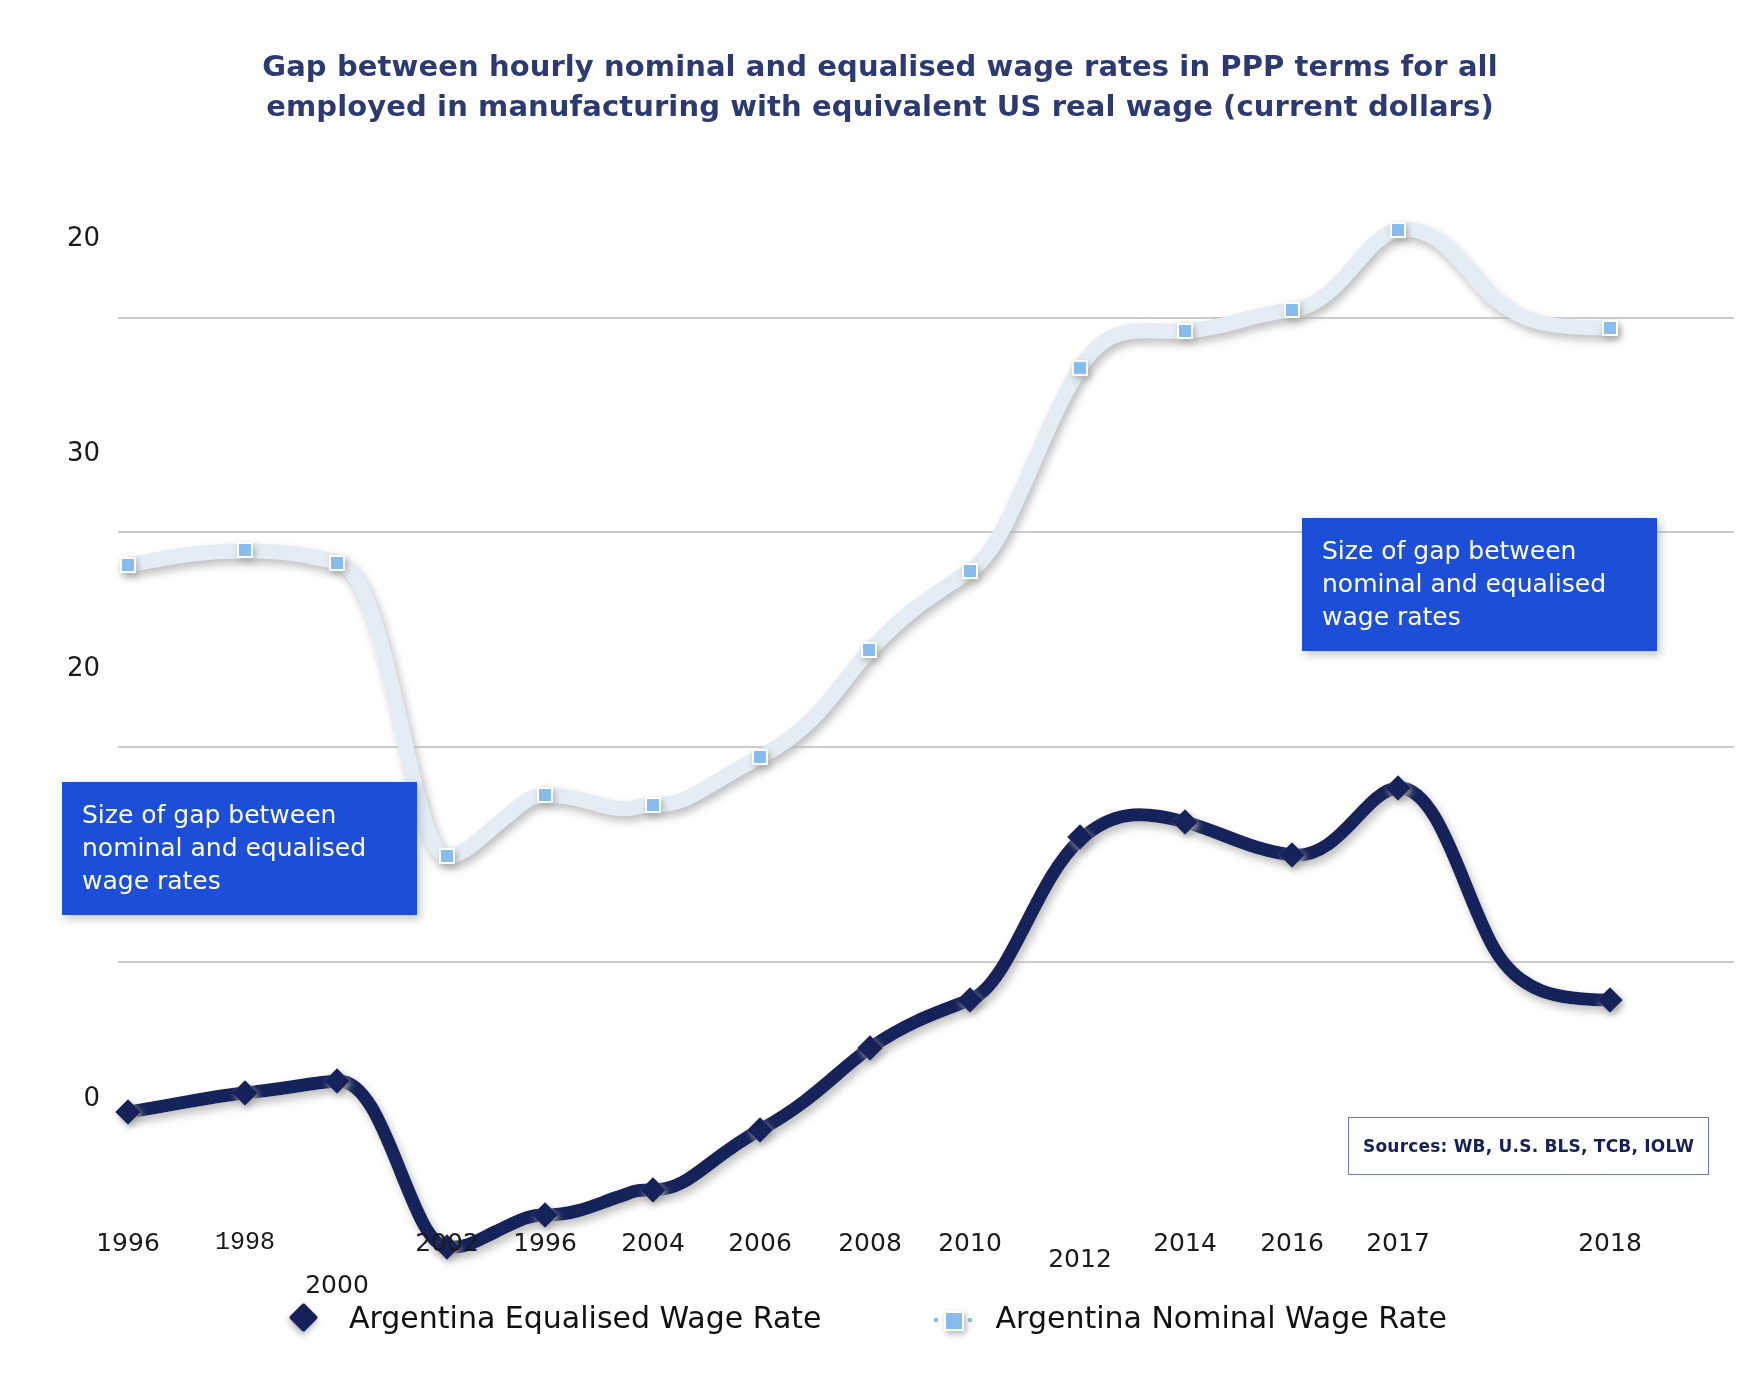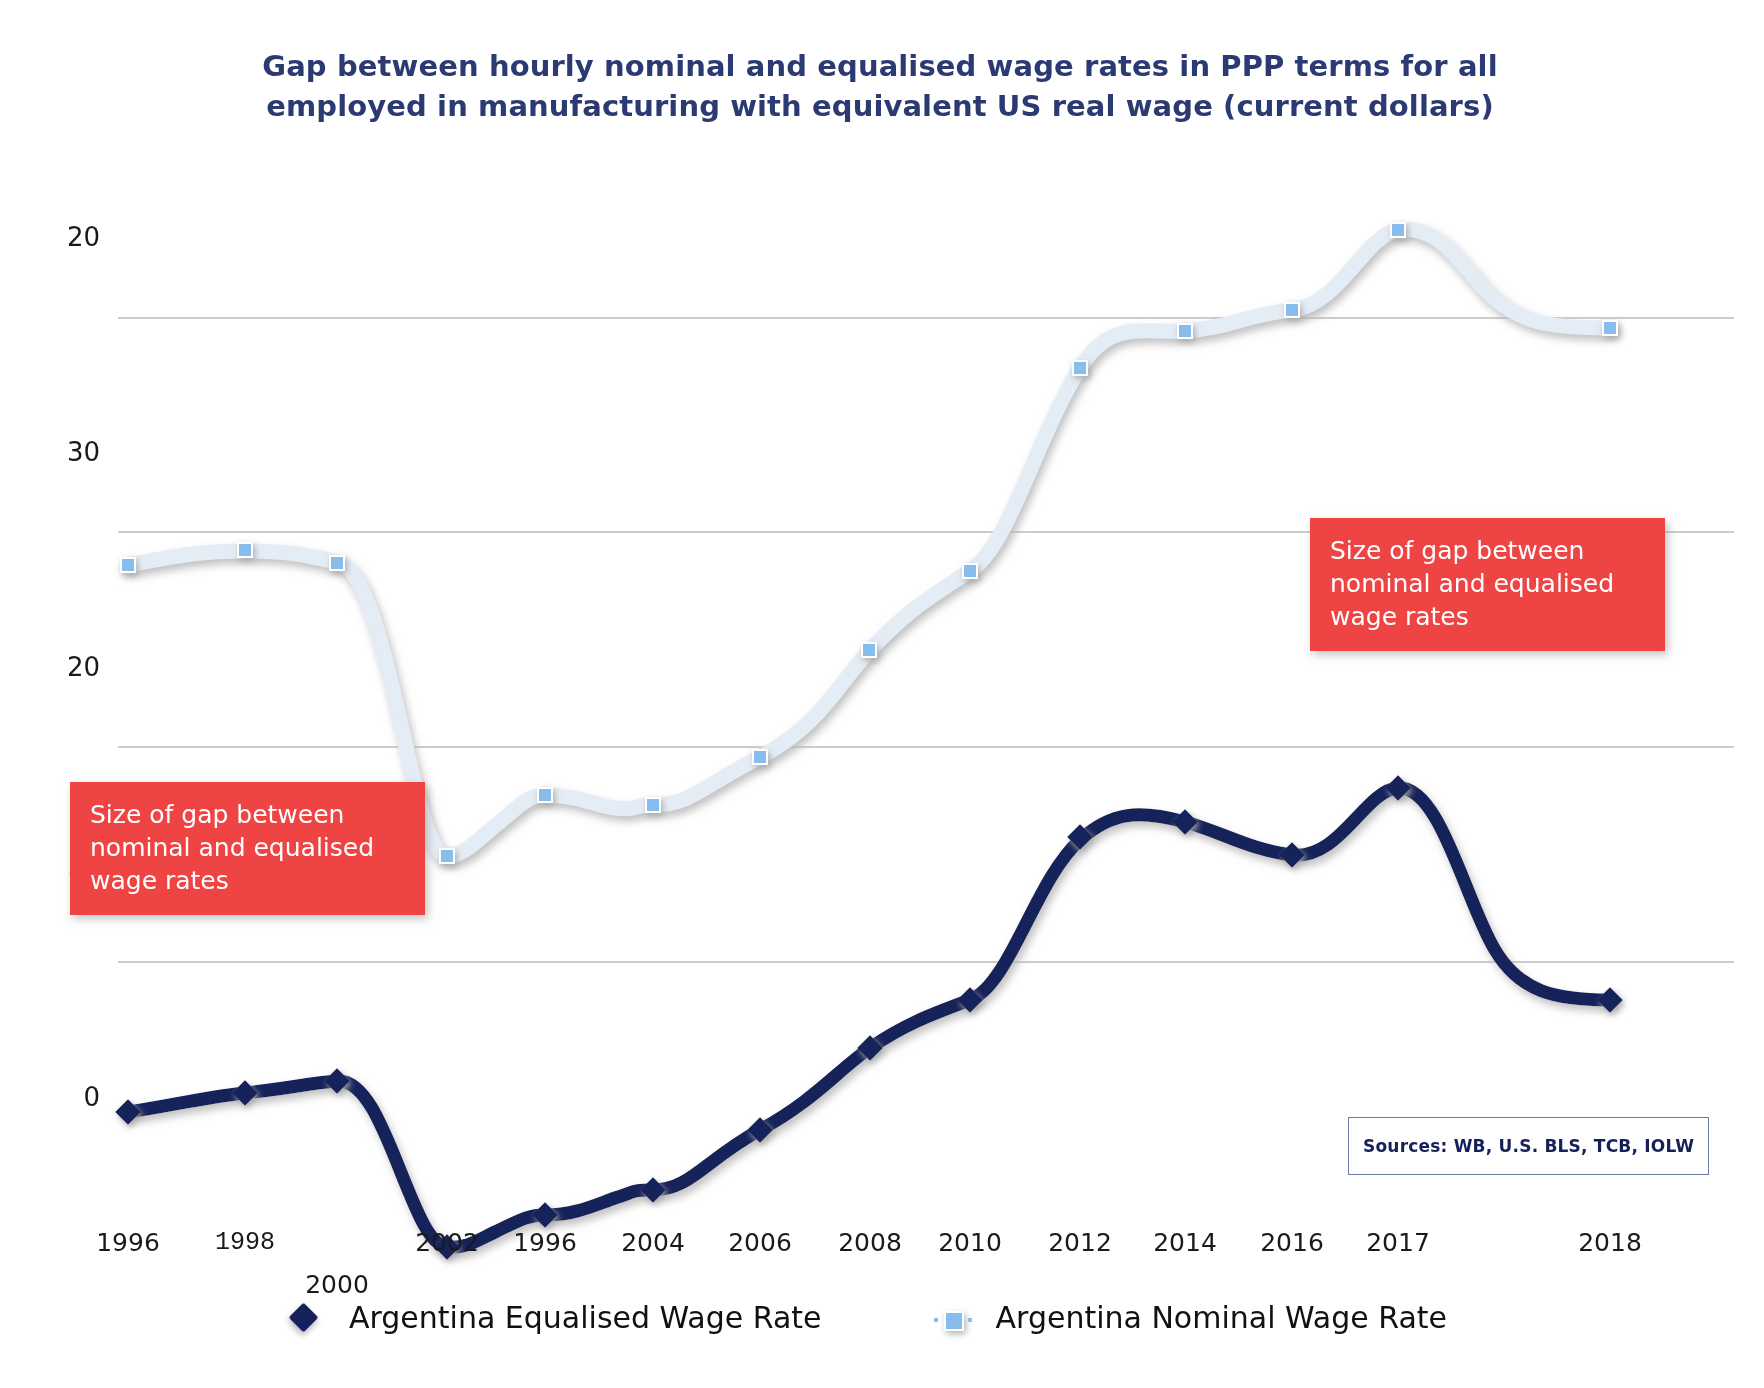--- a/index.html
+++ b/index.html
@@ -47,27 +47,26 @@
   .xtick {
     position: absolute;
     font-size: 25px;
     color: #1a1a1a;
     text-align: center;
     width: 90px;
     top: 1228px;
   }
   .callout {
     position: absolute;
-    background: #ef4444;
+    background: #1d4ed8;
     color: #ffffff;
     font-size: 25px;
     line-height: 1.32;
     padding: 16px 20px 18px 20px;
     box-shadow: 3px 4px 9px rgba(150,150,150,0.55);
-    margin-left: 8px;
   }
   #callout-left {
     left: 62px;
     top: 782px;
     width: 315px;
   }
   #callout-right {
     left: 1302px;
     top: 518px;
     width: 315px;
@@ -248,21 +247,21 @@
 
   <div class="xtick" style="left: 83px;">1996</div>
   <div class="xtick" style="left: 200px; font-family: Liberation Mono, monospace;">1998</div>
   <div class="xtick" style="left: 292px; margin-top: 42px;">2000</div>
   <div class="xtick" style="left: 402px;">2002</div>
   <div class="xtick" style="left: 500px;">1996</div>
   <div class="xtick" style="left: 608px;">2004</div>
   <div class="xtick" style="left: 715px;">2006</div>
   <div class="xtick" style="left: 825px;">2008</div>
   <div class="xtick" style="left: 925px;">2010</div>
-  <div class="xtick" style="left: 1035px;">2012</div>
+  <div class="xtick" style="left: 1035px; margin-top: 16px;">2012</div>
   <div class="xtick" style="left: 1140px;">2014</div>
   <div class="xtick" style="left: 1247px;">2016</div>
   <div class="xtick" style="left: 1353px;">2017</div>
   <div class="xtick" style="left: 1565px;">2018</div>
 
   <div class="callout" id="callout-left">Size of gap between nominal and equalised wage rates</div>
   <div class="callout" id="callout-right">Size of gap between nominal and equalised wage rates</div>
 
   <div class="sources-box">Sources: WB, U.S. BLS, TCB, IOLW</div>
 

